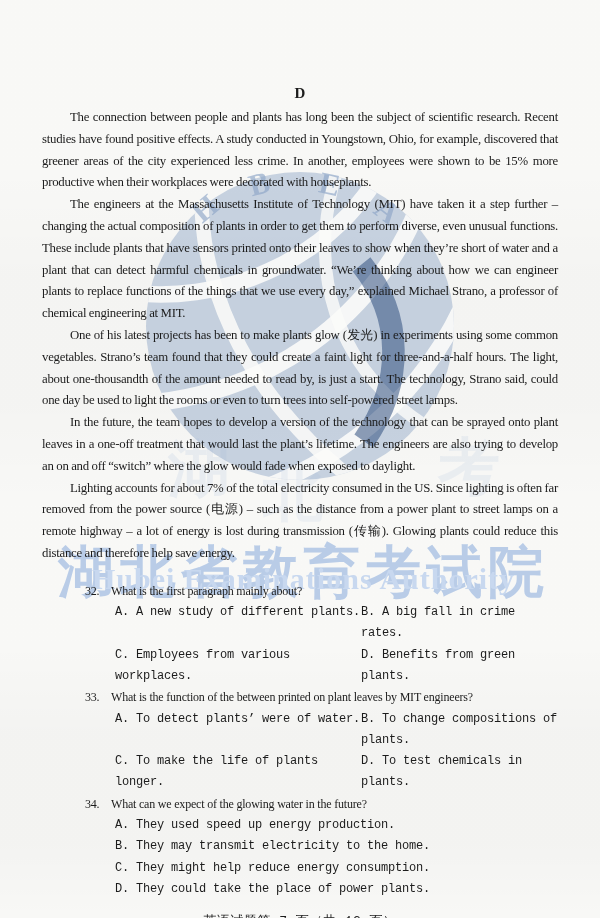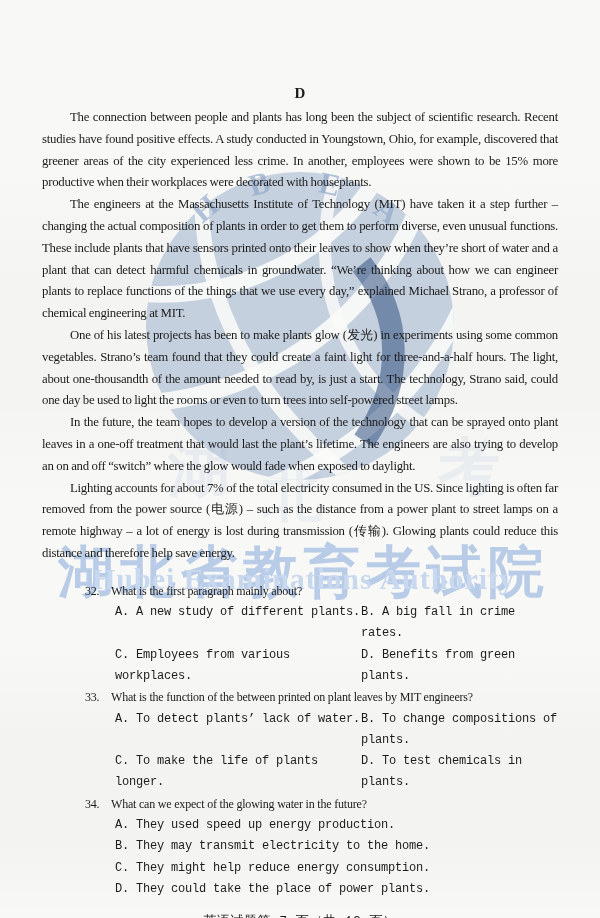--- a/index.html
+++ b/index.html
@@ -134,21 +134,21 @@
       </div>
     </div>
 
     <div class="question">
       <div class="q-line">
         <span class="q-num">33.</span>
         <span class="q-text">What is the function of the between printed on plant leaves by MIT engineers?</span>
       </div>
       <div class="options two-col">
         <div class="opt-row">
-          <span class="opt">A. To detect plants’ lack of water.</span>
+          <span class="opt">A. To detect plants’ were of water.</span>
           <span class="opt">B. To change compositions of plants.</span>
         </div>
         <div class="opt-row">
           <span class="opt">C. To make the life of plants longer.</span>
           <span class="opt">D. To test chemicals in plants.</span>
         </div>
       </div>
     </div>
 
     <div class="question">

